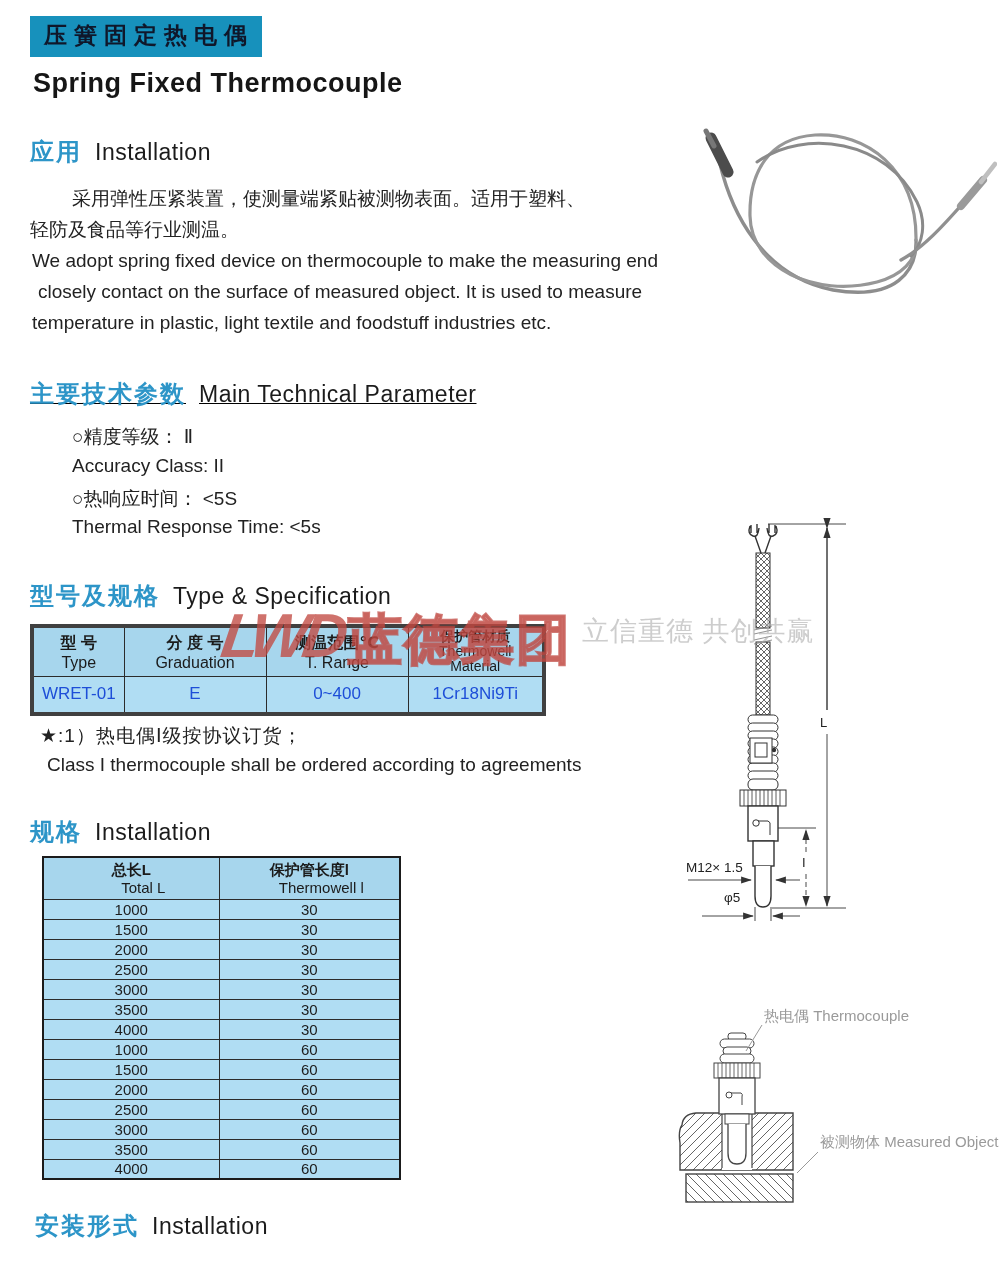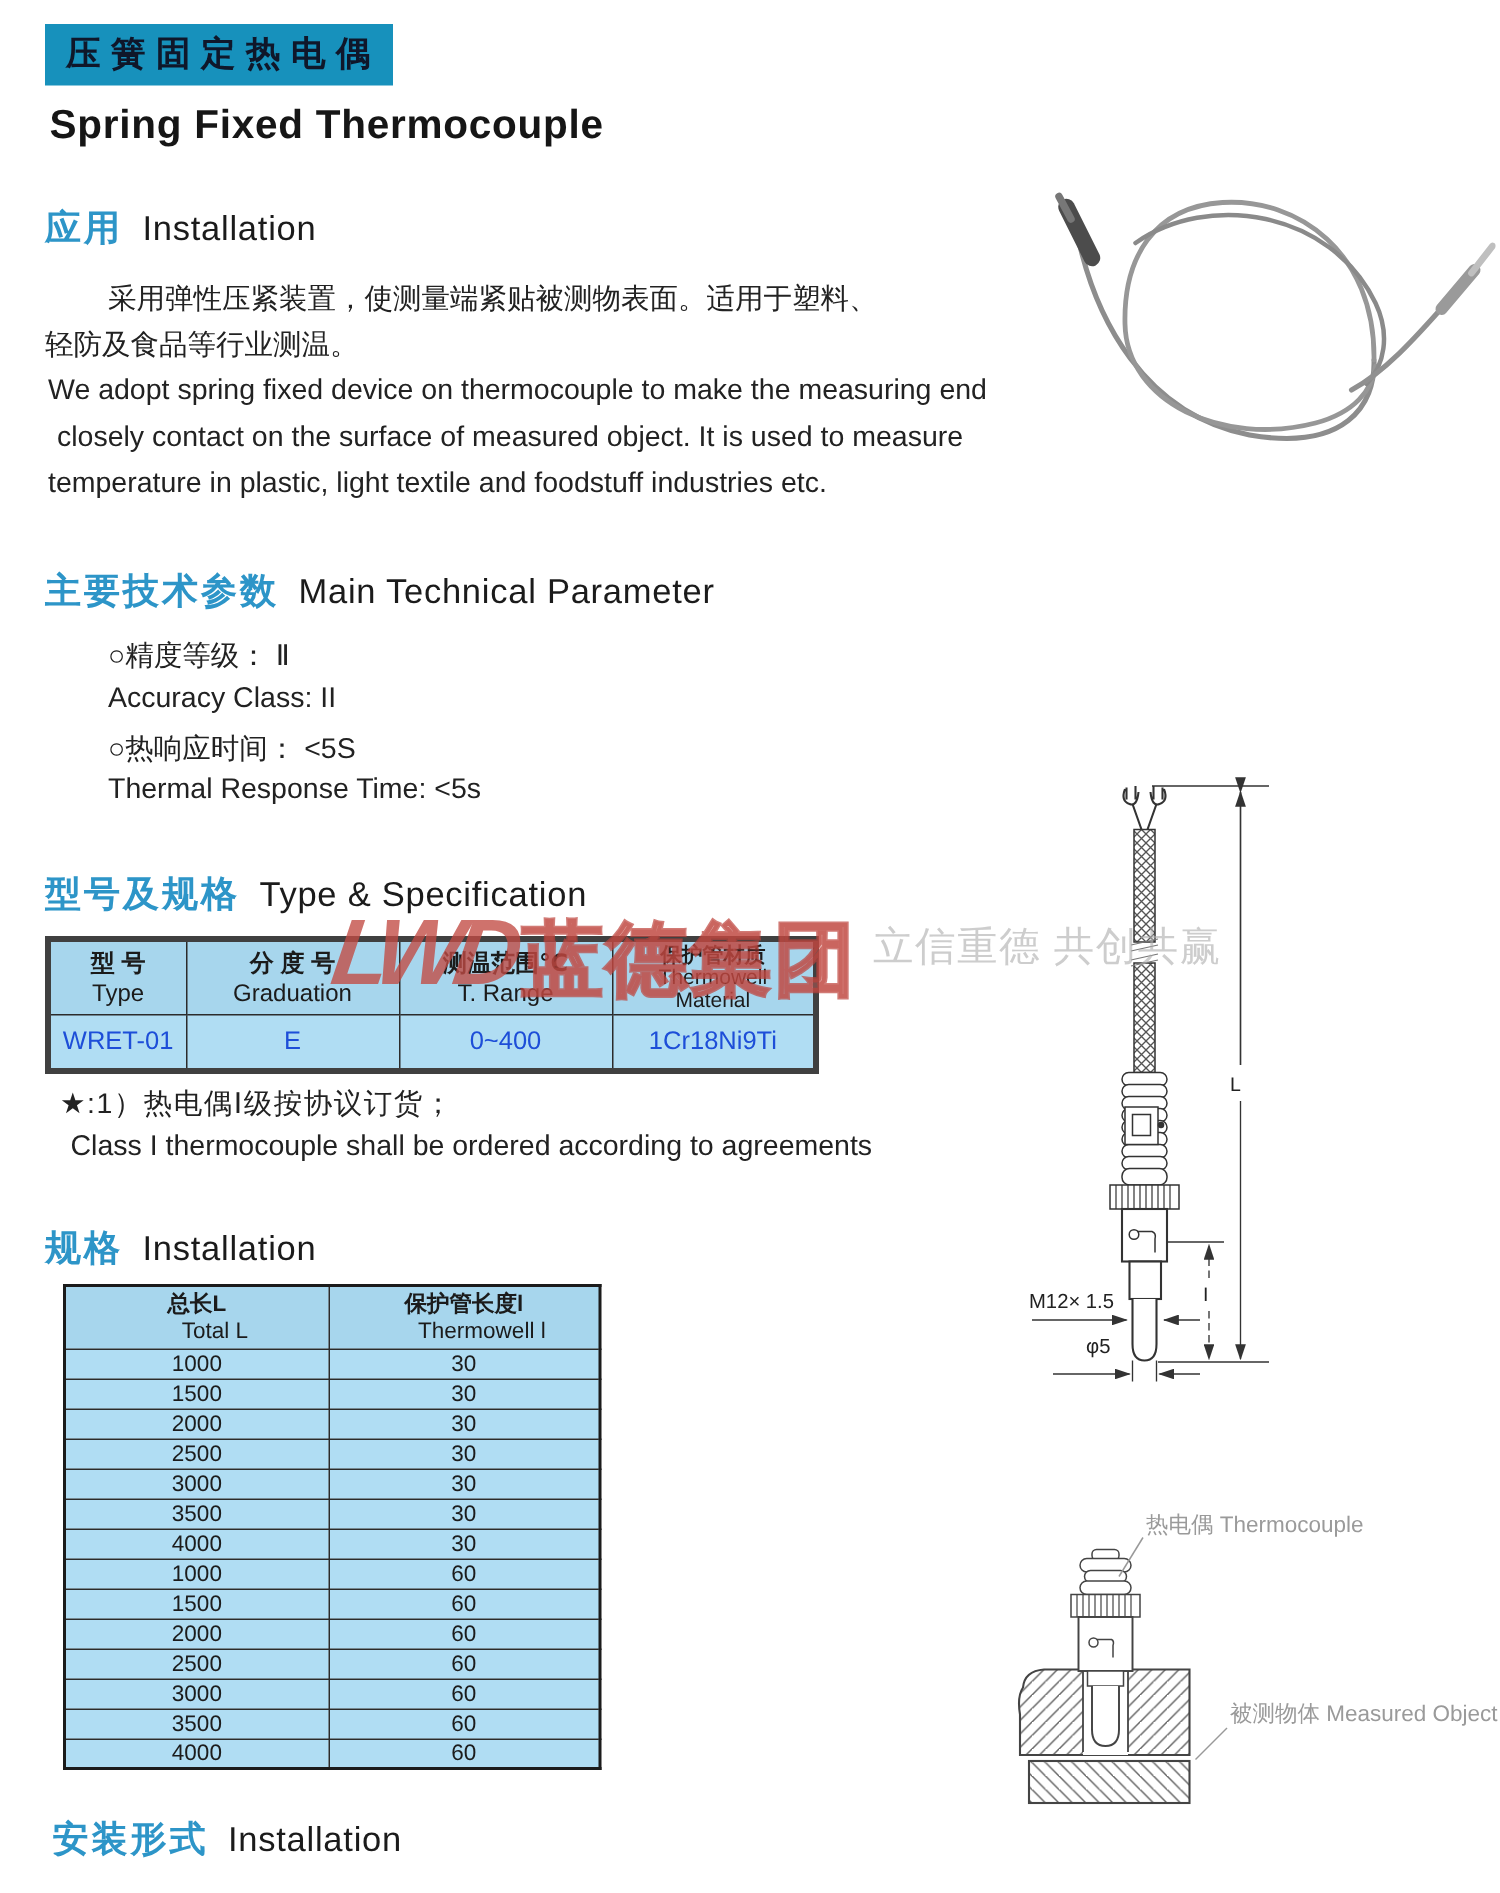--- a/index.html
+++ b/index.html
@@ -77,21 +77,21 @@
       <path d="M236,162 C258,150 278,128 300,103" stroke="#909090" stroke-width="3.4"></path>
 
       <path d="M46,40 L63,74" stroke="#4c4c4c" stroke-width="11"></path>
       <path d="M41,33 L49,48" stroke="#777777" stroke-width="5"></path>
 
       <path d="M296,108 L318,82" stroke="#9a9a9a" stroke-width="8"></path>
       <path d="M316,84 L330,66" stroke="#bfbfbf" stroke-width="4.5"></path>
     </g>
   </svg>
 
-  <div class="sec-head" style="left:30px; top:378px;">
+  <div class="sec-head" style="left:30px; top:378px;text-decoration:underline;">
     <span class="zh">主要技术参数</span><span class="en">Main Technical Parameter</span>
   </div>
   <div class="t-line" style="left:72px; top:424px;">○精度等级： Ⅱ</div>
   <div class="t-line" style="left:72px; top:455px;">Accuracy Class: II</div>
   <div class="t-line" style="left:72px; top:486px;">○热响应时间： &lt;5S</div>
   <div class="t-line" style="left:72px; top:516px;">Thermal Response Time: &lt;5s</div>
 
   <div class="sec-head" style="left:30px; top:580px;">
     <span class="zh">型号及规格</span><span class="en">Type &amp; Specification</span>
   </div>

